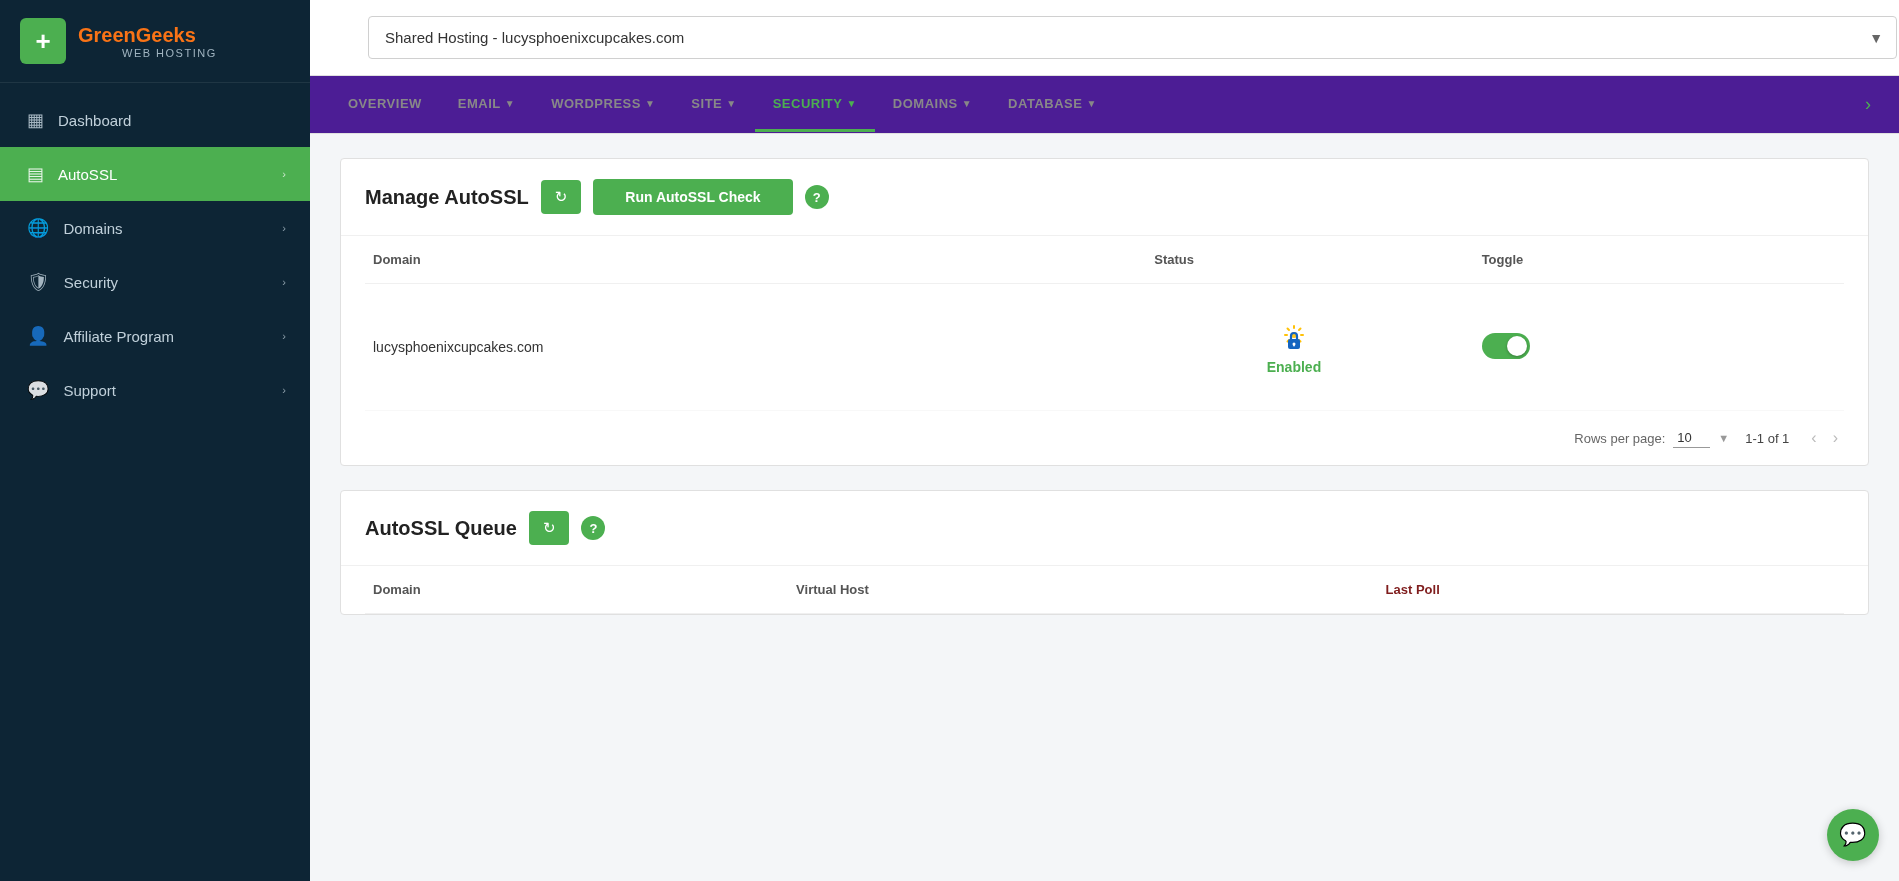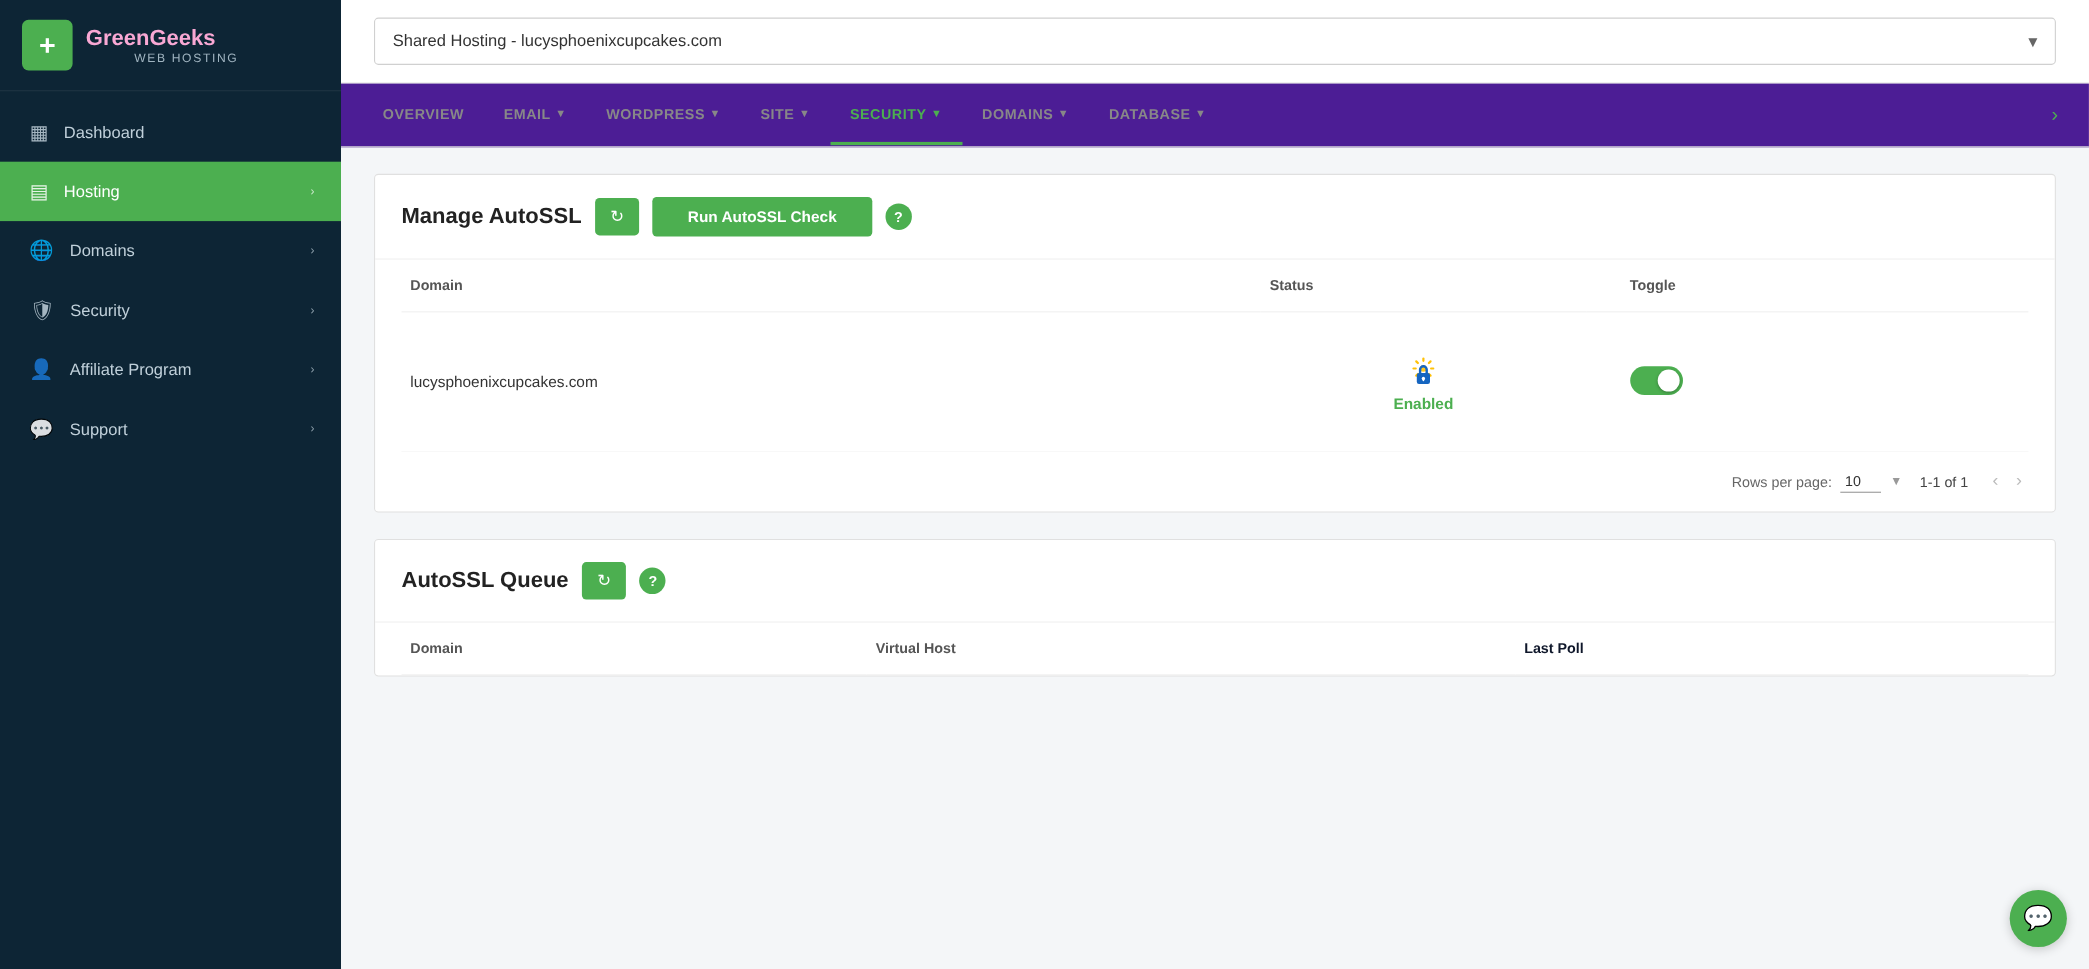--- a/index.html
+++ b/index.html
@@ -24,21 +24,21 @@
     }
     .logo-box {
       width: 46px; height: 46px;
       background: #4caf50;
       border-radius: 6px;
       display: flex; align-items: center; justify-content: center;
       font-size: 26px; color: #fff; font-weight: bold;
       margin-right: 12px;
     }
     .logo-text { display: flex; flex-direction: column; }
-    .logo-text .brand { font-size: 20px; font-weight: 700; color: #f9a8d4; }
+    .logo-text .brand { font-size: 20px; font-weight: 700; color: #f97316; }
     .logo-text .sub { font-size: 11px; color: #a0b4c0; letter-spacing: 1.5px; text-transform: uppercase; margin-left: 44px; }
 
     .sidebar-nav { display: flex; flex-direction: column; padding: 10px 0; }
     .sidebar-item {
       display: flex; align-items: center;
       padding: 16px 24px;
       cursor: pointer;
       color: #c0d0da;
       font-size: 15px;
       border-left: 3px solid transparent;
@@ -61,20 +61,21 @@
     .top-bar {
       background: #fff;
       padding: 16px 30px;
       border-bottom: 1px solid #e0e0e0;
     }
     .managing-label { font-size: 13px; color: #666; margin-bottom: 8px; }
     .managing-select-wrap {
       position: relative;
       display: inline-block;
       width: 100%;
+      margin-left: 28px;
     }
     .managing-select {
       width: 100%;
       padding: 12px 40px 12px 16px;
       font-size: 15px;
       border: 1px solid #d0d0d0;
       border-radius: 4px;
       appearance: none;
       background: #fff;
       color: #333;
@@ -259,21 +260,21 @@
   </div>
   <nav class="sidebar-nav">
 
   <div class="sidebar-item">
     <span class="icon">▦</span>
     <span class="label">Dashboard</span>
 
   </div>
       <div class="sidebar-item active">
     <span class="icon">▤</span>
-    <span class="label">Hosting</span>
+    <span class="label">AutoSSL</span>
     <span class="arrow">›</span>
   </div>
       <div class="sidebar-item">
     <span class="icon">🌐</span>
     <span class="label">Domains</span>
     <span class="arrow">›</span>
   </div>
       <div class="sidebar-item">
     <span class="icon">🛡</span>
     <span class="label">Security</span>
@@ -415,21 +416,21 @@
         <span class="card-title">AutoSSL Queue</span>
         <button class="btn-refresh">↻</button>
         <div class="help-icon">?</div>
       </div>
       <div class="table-wrap">
         <table class="ssl-table">
           <thead>
             <tr id="queue-thead-row">
             <th>Domain</th>
                 <th>Virtual Host</th>
-                <th style="color: #0f172a;">Last Poll</th>
+                <th style="color: #7f1d1d;">Last Poll</th>
               </tr>
           </thead>
           <tbody>
           </tbody>
         </table>
       </div>
     </div>
 
   </div>
 </div>

